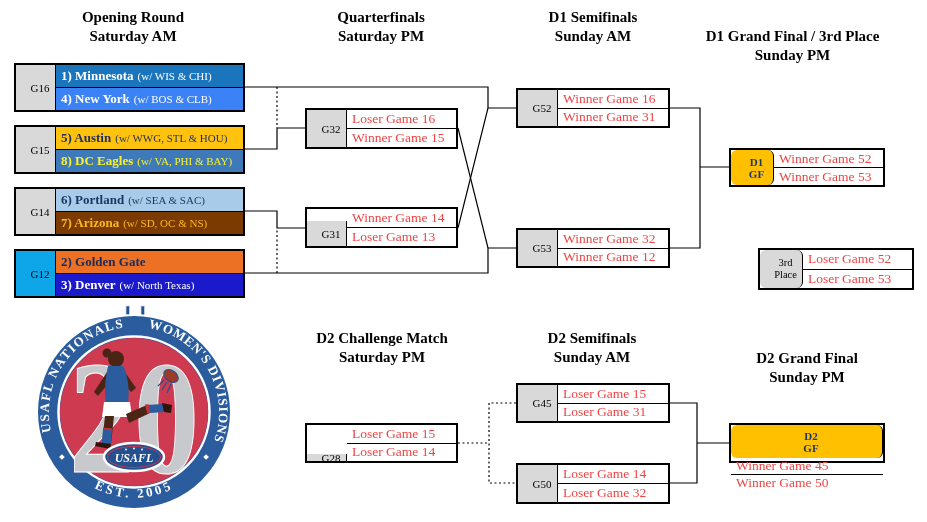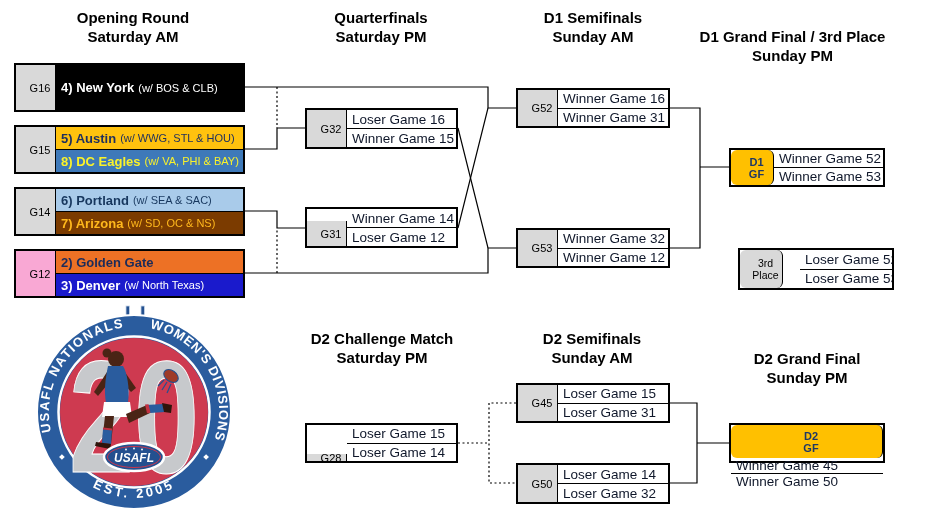--- a/index.html
+++ b/index.html
@@ -1,27 +1,27 @@
 <!DOCTYPE html>
 <html><head>
 <meta charset="utf-8">
 <style>
   html,body{margin:0;padding:0;background:#fff;}
   .stage{position:relative;width:927px;height:522px;background:#ffffff;overflow:hidden;
-         font-family:Liberation Sans, sans-serif;}
+         font-family:Liberation Serif, serif;}
   .wires{position:absolute;left:0;top:0;width:927px;height:522px;pointer-events:none;}
   .hdr{position:absolute;text-align:center;font-weight:bold;font-size:15px;line-height:19px;color:#000;}
   .gbox{position:absolute;display:flex;border:2px solid #000;background:#fff;box-sizing:border-box;}
   .tag{flex:0 0 30px;background:#D9D9D9;border-right:1px solid #000;display:flex;flex-direction:column;
        align-items:center;justify-content:center;font-size:11px;line-height:12px;color:#000;text-align:center;padding-left:9px;}
   .tag.wide{flex:0 0 33px;border-radius:6px;}
   .tag.gold{font-weight:bold;}
   .tag.small{font-size:10.5px;}
   .rows{flex:1;display:flex;flex-direction:column;min-width:0;}
-  .row{flex:1;display:flex;align-items:center;padding-left:5px;font-size:13.5px;color:#0f172a;
+  .row{flex:1;display:flex;align-items:center;padding-left:5px;font-size:13.5px;color:#ef4444;
        white-space:nowrap;overflow:hidden;}
   .row + .row{border-top:1px solid #000;}
   .trow .nm{font-weight:bold;font-size:13px;}
   .trow .nt{font-size:11px;margin-left:4px;}
   .logo{position:absolute;left:34px;top:302px;width:200px;height:210px;}
 </style>
 </head>
 <body>
 
 <div class="stage">
@@ -70,21 +70,25 @@
     <div>Sunday AM</div>
   </div>
   <div class="hdr" style="left:707px;top:349px;width:200px;">
     <div>D2 Grand Final</div>
     <div>Sunday PM</div>
   </div>
 
   <div class="gbox" style="left:14px;top:63px;width:231px;height:49px;">
     <div class="tag" style="background-color: rgb(217, 217, 217);">G16</div>
     <div class="rows">
-      <div class="row trow" style="background-color: #000000; color: rgb(255, 255, 255); text-align: right;">
+      <div class="row trow" style="background-color: rgb(27, 117, 188); color: rgb(255, 255, 255);">
+        <span class="nm">1) Minnesota</span>
+        <span class="nt">(w/ WIS &amp; CHI)</span>
+      </div>
+      <div class="row trow" style="background-color: #3b82f6; color: rgb(255, 255, 255); text-align: right;">
         <span class="nm">4) New York</span>
         <span class="nt">(w/ BOS &amp; CLB)</span>
       </div>
     </div>
   </div>
 
   <div class="gbox" style="left:14px;top:125px;width:231px;height:49px;">
     <div class="tag" style="background-color: rgb(217, 217, 217);">G15</div>
     <div class="rows">
       <div class="row trow" style="background-color: rgb(255, 194, 14); color: rgb(30, 47, 94);">
@@ -106,21 +110,21 @@
         <span class="nt">(w/ SEA &amp; SAC)</span>
       </div>
       <div class="row trow" style="background-color: rgb(123, 59, 0); color: rgb(255, 184, 28);">
         <span class="nm">7) Arizona</span>
         <span class="nt">(w/ SD, OC &amp; NS)</span>
       </div>
     </div>
   </div>
 
   <div class="gbox" style="left:14px;top:249px;width:231px;height:49px;">
-    <div class="tag" style="background-color: #f9a8d4;">G12</div>
+    <div class="tag" style="background-color: #0ea5e9;">G12</div>
     <div class="rows">
       <div class="row trow" style="background-color: rgb(237, 113, 37); color: rgb(26, 43, 90);">
         <span class="nm">2) Golden Gate</span>
         <span class="nt"></span>
       </div>
       <div class="row trow" style="background-color: rgb(26, 26, 204); color: rgb(255, 255, 255);">
         <span class="nm">3) Denver</span>
         <span class="nt">(w/ North Texas)</span>
       </div>
     </div>
@@ -130,21 +134,21 @@
     <div class="tag" style="background-color: rgb(217, 217, 217);">G32</div>
     <div class="rows">
       <div class="row">Loser Game 16</div>
       <div class="row">Winner Game 15</div>
     </div>
   </div>
   <div class="gbox" style="left:305px;top:207px;width:153px;height:41px;">
     <div class="tag" style="background-color: rgb(217, 217, 217); margin-top: 12px;">G31</div>
     <div class="rows">
       <div class="row">Winner Game 14</div>
-      <div class="row">Loser Game 12</div>
+      <div class="row">Loser Game 13</div>
     </div>
   </div>
 
   <div class="gbox" style="left:516px;top:88px;width:154px;height:40px;">
     <div class="tag" style="background-color: rgb(217, 217, 217);">G52</div>
     <div class="rows">
       <div class="row">Winner Game 16</div>
       <div class="row">Winner Game 31</div>
     </div>
   </div>
@@ -159,21 +163,21 @@
   <div class="gbox" style="left:729px;top:148px;width:156px;height:39px;">
     <div class="tag wide gold" style="background-color: rgb(255, 192, 0); color: rgb(31, 56, 100);">
       <span>D1</span>
       <span>GF</span>
     </div>
     <div class="rows">
       <div class="row">Winner Game 52</div>
       <div class="row">Winner Game 53</div>
     </div>
   </div>
-  <div class="gbox" style="left:738px;top:248px;width:156px;height:42px;gap:17px;">
+  <div class="gbox" style="left:758px;top:248px;width:156px;height:42px;">
     <div class="tag wide small" style="background-color: rgb(217, 217, 217);">
       <span>3rd</span>
       <span>Place</span>
     </div>
     <div class="rows">
       <div class="row">Loser Game 52</div>
       <div class="row">Loser Game 53</div>
     </div>
   </div>
 

